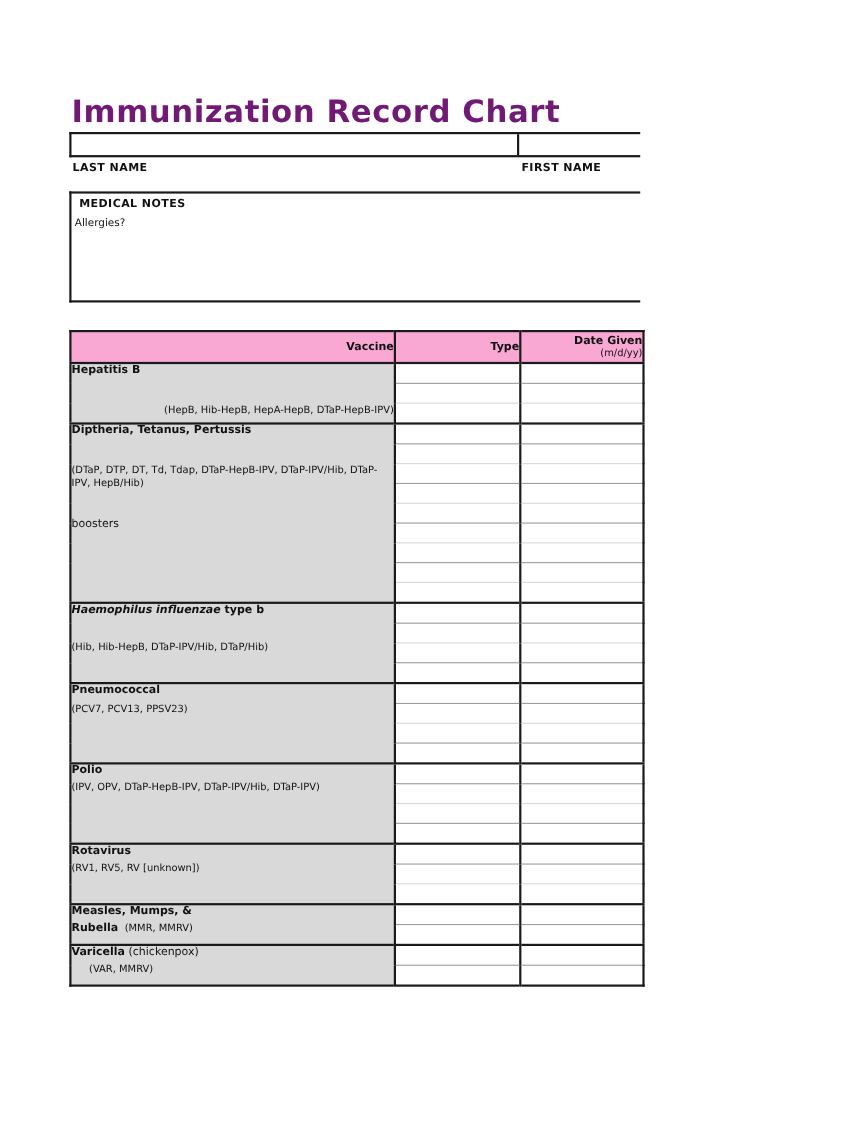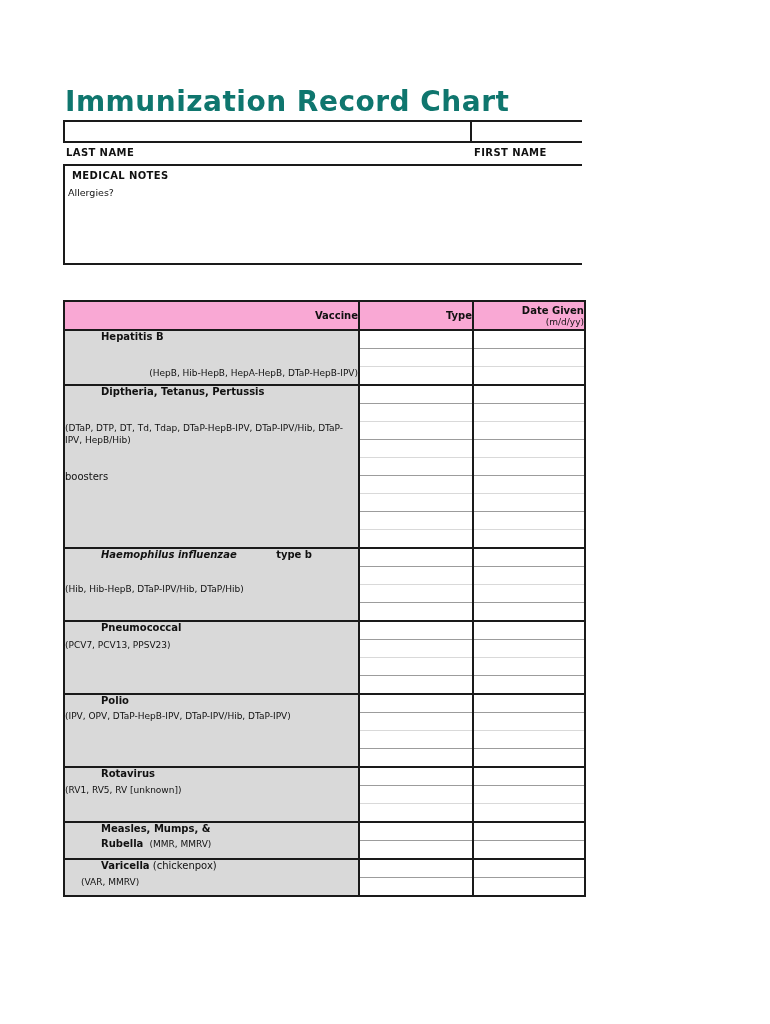--- a/index.html
+++ b/index.html
@@ -24,21 +24,21 @@
   .name-cell-last { width:407px; border-right:2px solid #1a1a1a; box-sizing:border-box; }
   .name-cell-first { flex:1; }
   .field-label {
     position:absolute; font-size:10px; font-weight:bold; letter-spacing:0.4px;
   }
   .label-last  { left:66px;  top:147px; }
   .label-first { left:474px; top:147px; }
 
   
   .notes-box {
-    position:absolute; left:63px; top:164px; width:519px; height:101px;
+    position:absolute; left:63px; top:174px; width:519px; height:101px;
     border-top:2px solid #1a1a1a; border-bottom:2px solid #1a1a1a; border-left:2px solid #1a1a1a;
     box-sizing:border-box;
   }
   .notes-heading { margin:4px 0 0 7px; font-size:10px; font-weight:bold; letter-spacing:0.4px; }
   .notes-prompt  { margin:6px 0 0 3px; font-size:9.5px; }
 
   
   .vax-table {
     position:absolute; left:63px; top:300px; width:521px;
     border-collapse:collapse; table-layout:fixed;
@@ -57,31 +57,31 @@
     background:#d9d9d9; vertical-align:top; padding:2px 4px 0 4px;
   }
   .entry-cell { background:#ffffff; }
   td.col-type, td.col-date { border-left:2px solid #1a1a1a; }
   tr.section-start td { border-top:2px solid #1a1a1a; }
   tr.sep-a td.entry-cell { border-top:1px solid #9c9c9c; }
   tr.sep-b td.entry-cell { border-top:1px solid #d9d9d9; }
 
   .vax-line { line-height:1.18; }
   .vax-line.center { text-align:left; }
-  .vax-line .b { font-weight:bold;padding-left:36px; }
+  .vax-line .b { font-weight:bold; }
   .vax-line .i { font-style:italic; }
   .vax-line .s { font-size:9px; }
   .vax-line .s + .s, .vax-line .b + .s { margin-left:6px; }
 </style>
 </head>
 <body>
 
 <div class="page">
 
-  <h1 class="doc-title" style="color: #0f766e;">Immunization Record Chart</h1>
+  <h1 class="doc-title" style="color: #701a75;">Immunization Record Chart</h1>
 
   <div class="name-box">
     <div class="name-cell-last"></div>
     <div class="name-cell-first"></div>
   </div>
   <div class="field-label label-last">LAST NAME</div>
   <div class="field-label label-first">FIRST NAME</div>
 
   <div class="notes-box">
     <div class="notes-heading">MEDICAL NOTES</div>

